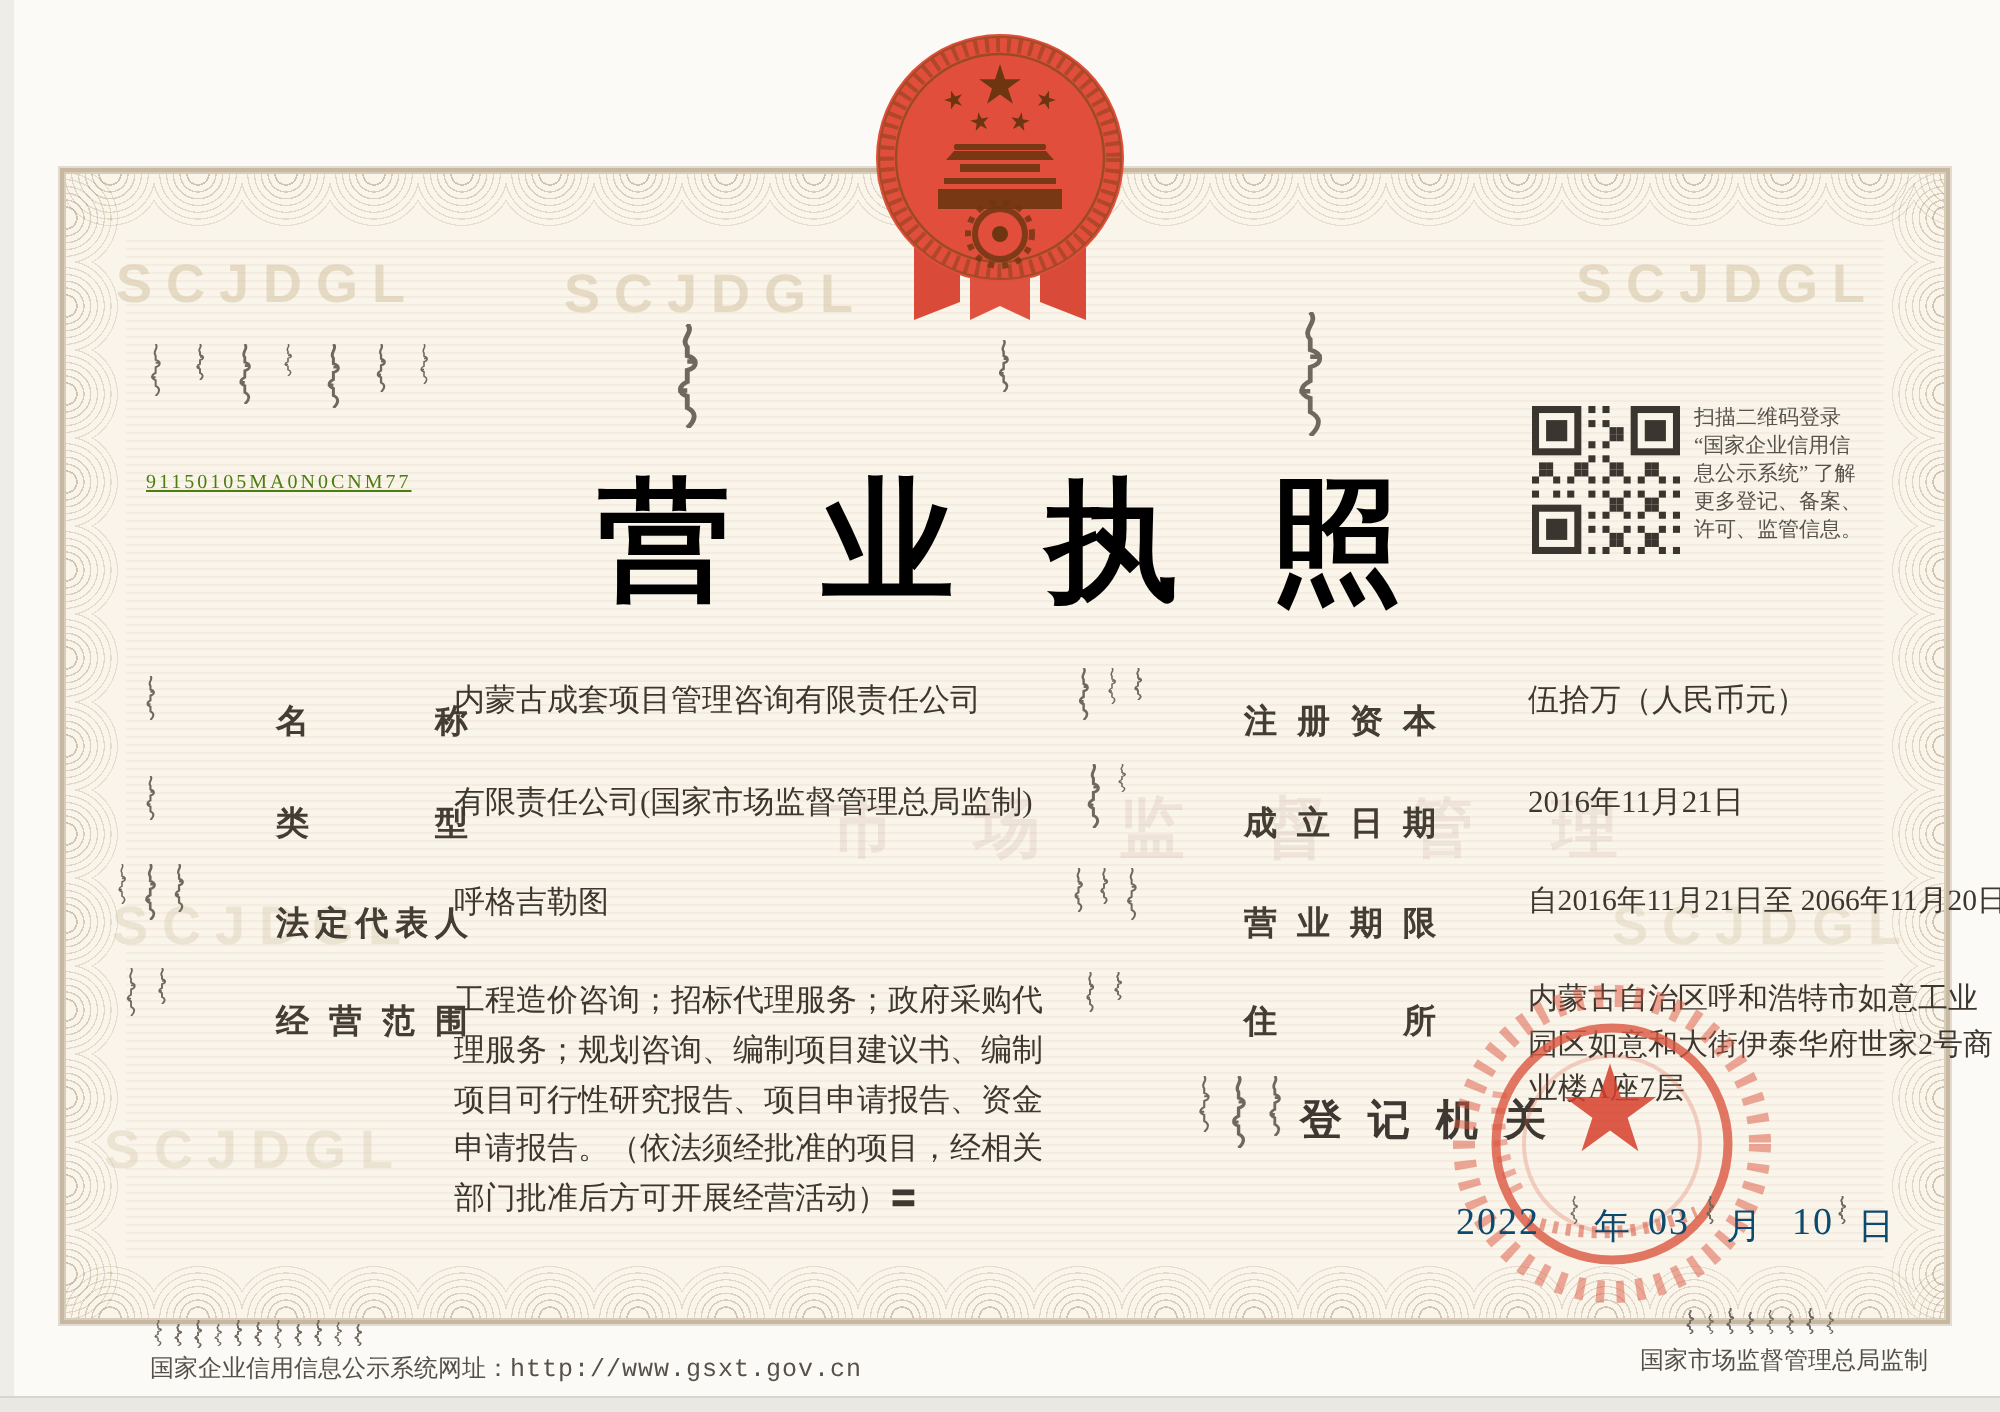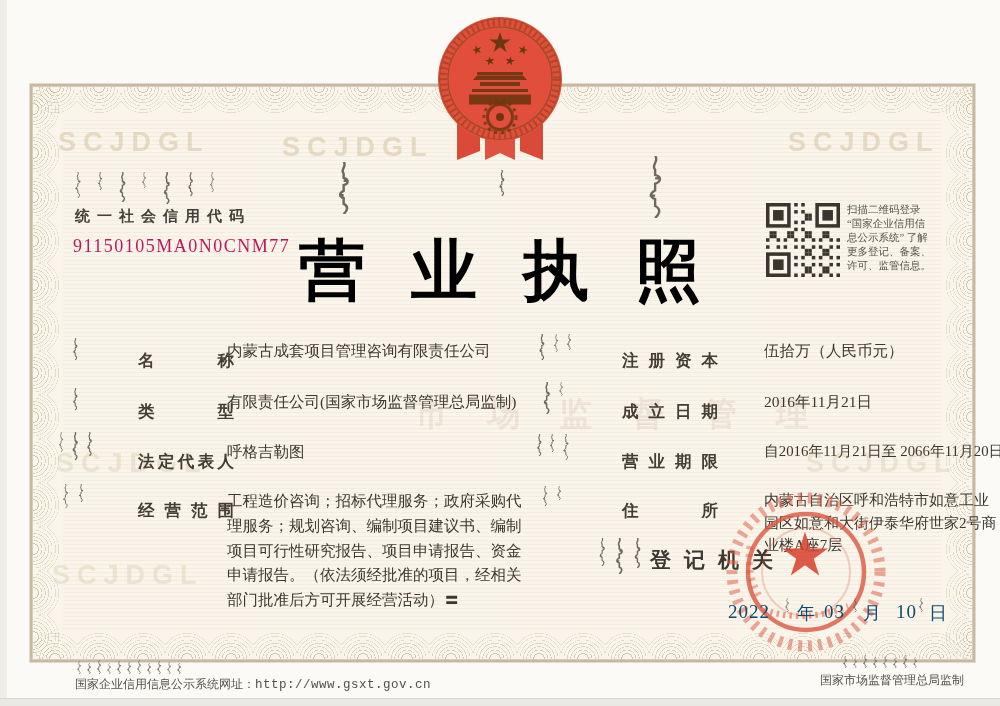--- a/index.html
+++ b/index.html
@@ -30,21 +30,21 @@
   .wm.dim{color:rgba(216,200,172,0.38);}
   .wm-center{position:absolute;left:415px;top:392px;font-size:33px;letter-spacing:15px;
       color:rgba(196,162,150,0.20);font-weight:700;font-family:"Liberation Sans",sans-serif;}
 
   
   .mg{display:inline-block;vertical-align:top;}
   .mgrow{position:absolute;display:flex;align-items:flex-start;}
 
   
   .credit-label{position:absolute;left:75px;top:207px;font-size:15px;font-weight:700;letter-spacing:7px;color:#46403a;}
-  .credit-code{position:absolute;left:73px;top:236px;font-size:18px;letter-spacing:1.5px;color:#be185d;}
+  .credit-code{position:absolute;left:73px;top:236px;font-size:10px;letter-spacing:1.5px;color:#4d7c0f;text-decoration:underline;}
   .doc-title{position:absolute;left:0;right:0;top:226px;text-align:center;font-size:66px;font-weight:800;
       letter-spacing:46px;padding-left:46px;box-sizing:border-box;color:#000000;
       font-family:"Liberation Sans","DejaVu Sans",sans-serif;}
   .qr-wrap{position:absolute;left:766px;top:203px;width:74px;height:74px;}
   .qr-caption{position:absolute;left:847px;top:203px;width:86px;font-size:10.5px;line-height:1.33;color:#57524b;}
 
   
   .flabel{position:absolute;width:96px;font-size:16.5px;font-weight:700;color:#433d34;
       text-align:justify;text-align-last:justify;margin-top:12px;}
   .fvalue{position:absolute;font-size:15.5px;color:#3d372f;line-height:1.6;}
@@ -134,21 +134,20 @@
       <i class="mg"><svg width="9.411764705882353" height="32" viewBox="0 0 10 36" preserveAspectRatio="none">
           <path d="M5 0 C7.5 3 2.5 5 5 8 L5 11 C8.5 12 8.5 15 5 16 L5 20 C2 21.5 2 24 5 25 L5 29 C8 30.5 8 33 5 36 M5 13 H8.2 M5 23 H2" fill="none" stroke="#6f685e" stroke-width="1.6"></path>
         </svg></i>
       <i class="mg"><svg width="7.0588235294117645" height="24" viewBox="0 0 10 36" preserveAspectRatio="none">
           <path d="M5 0 C7.5 3 2.5 5 5 8 L5 11 C8.5 12 8.5 15 5 16 L5 20 C2 21.5 2 24 5 25 L5 29 C8 30.5 8 33 5 36 M5 13 H8.2 M5 23 H2" fill="none" stroke="#6f685e" stroke-width="1.6"></path>
         </svg></i>
       <i class="mg"><svg width="6" height="20" viewBox="0 0 10 36" preserveAspectRatio="none">
           <path d="M5 0 C7.5 3 2.5 5 5 8 L5 11 C8.5 12 8.5 15 5 16 L5 20 C2 21.5 2 24 5 25 L5 29 C8 30.5 8 33 5 36 M5 13 H8.2 M5 23 H2" fill="none" stroke="#6f685e" stroke-width="1.3"></path>
         </svg></i>
   </div>
-  <div class="credit-label">统一社会信用代码</div>
   <div class="credit-code">91150105MA0N0CNM77</div>
 
   <div class="mgrow" style="left:336px;top:162px;gap:8px;">
     <i class="mg"><svg width="15.294117647058824" height="52" viewBox="0 0 10 36" preserveAspectRatio="none">
           <path d="M5 0 C7.5 3 2.5 5 5 8 L5 11 C8.5 12 8.5 15 5 16 L5 20 C2 21.5 2 24 5 25 L5 29 C8 30.5 8 33 5 36 M5 13 H8.2 M5 23 H2" fill="none" stroke="#6f685e" stroke-width="1.6"></path>
         </svg></i>
   </div>
   <div class="mgrow" style="left:498px;top:170px;">
     <i class="mg"><svg width="7.647058823529412" height="26" viewBox="0 0 10 36" preserveAspectRatio="none">
           <path d="M5 0 C7.5 3 2.5 5 5 8 L5 11 C8.5 12 8.5 15 5 16 L5 20 C2 21.5 2 24 5 25 L5 29 C8 30.5 8 33 5 36 M5 13 H8.2 M5 23 H2" fill="none" stroke="#6f685e" stroke-width="1.6"></path>

